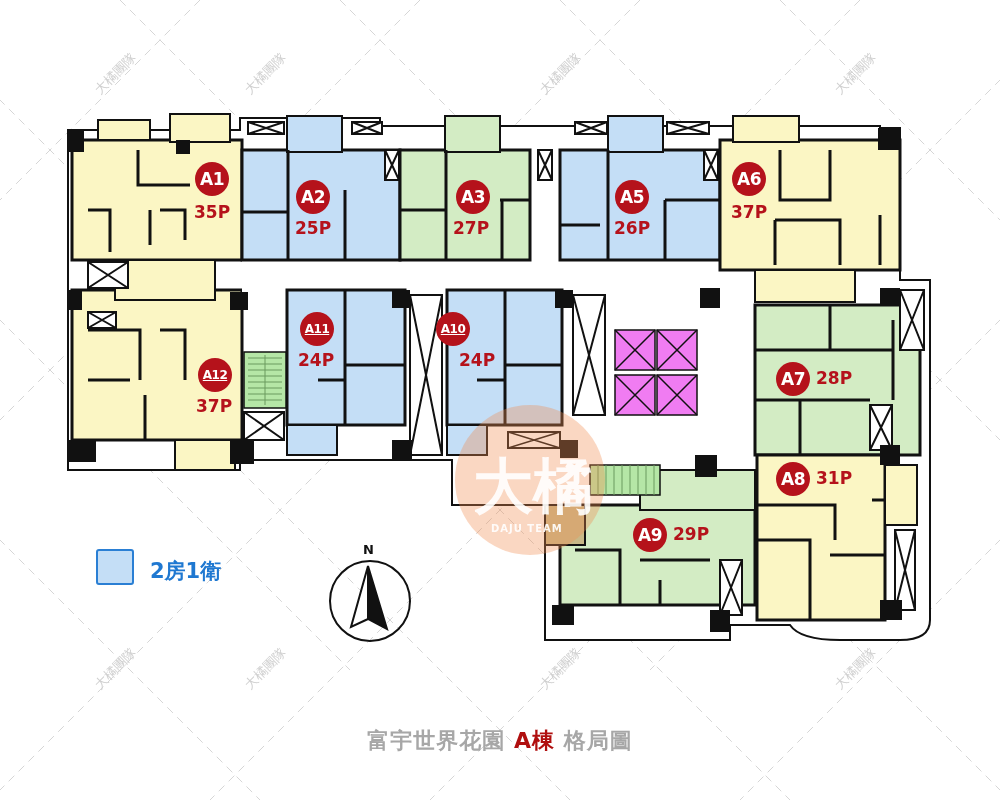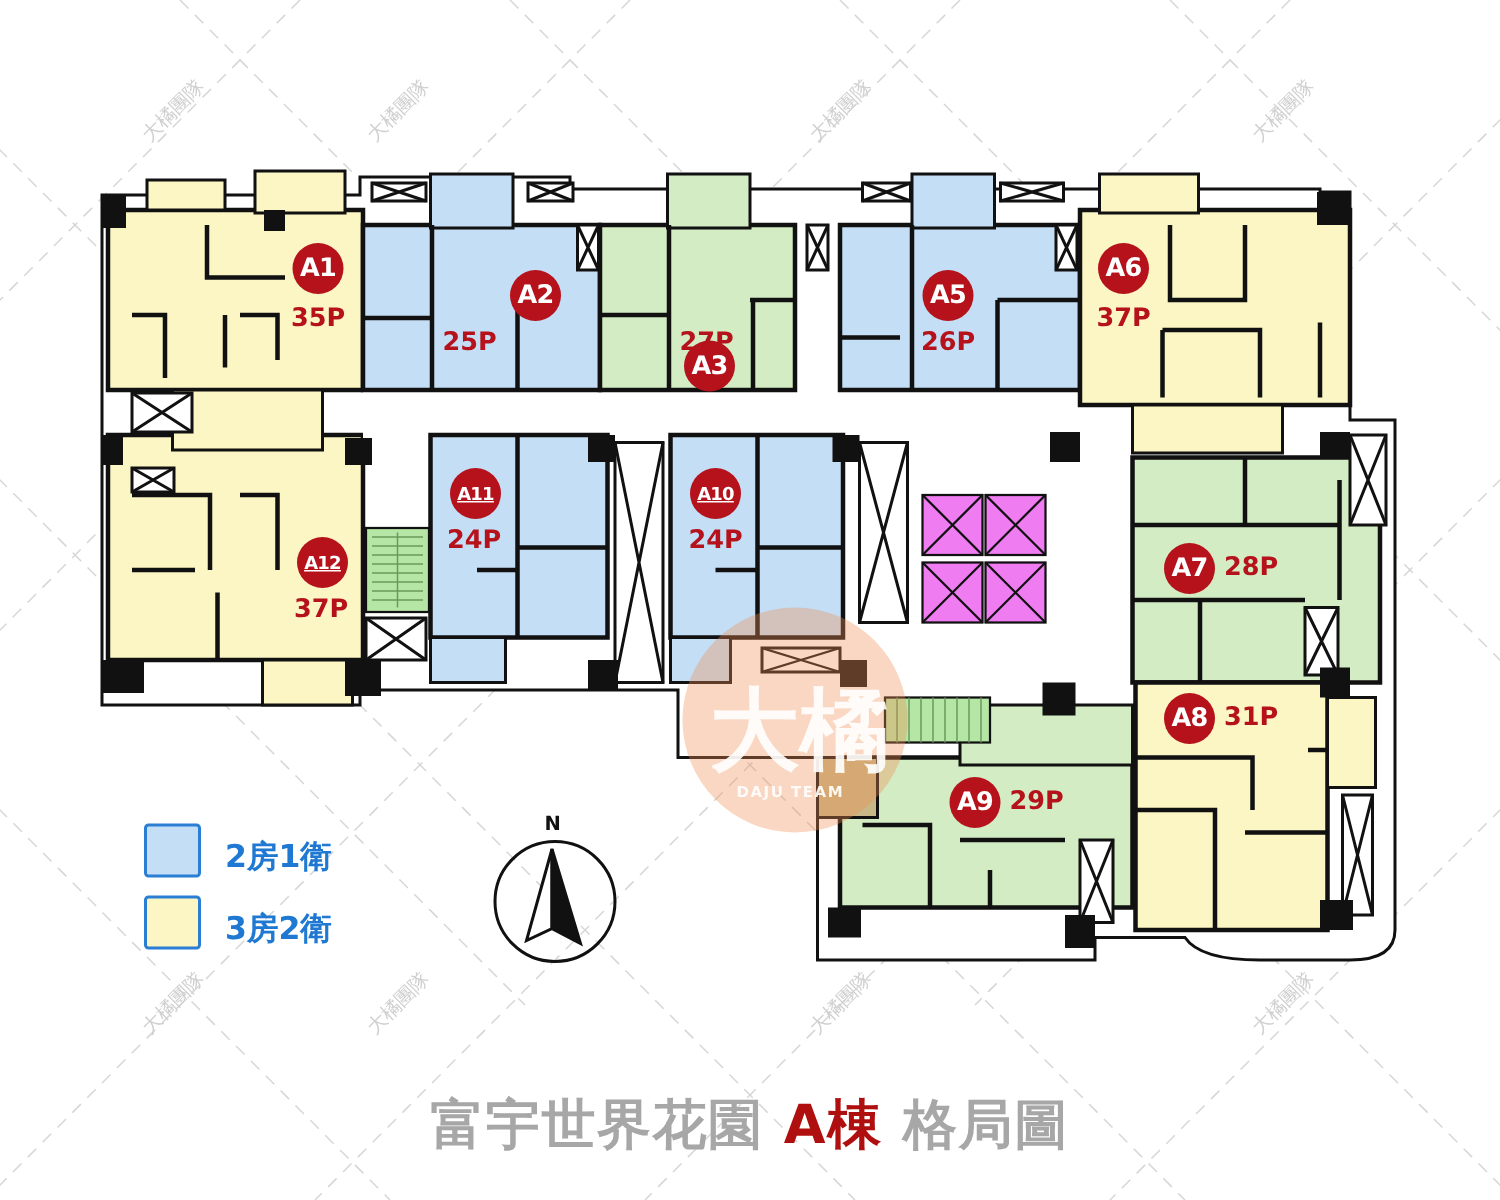--- a/index.html
+++ b/index.html
@@ -8,21 +8,21 @@
   .watermark-layer{position:absolute;left:0;top:0;width:1000px;height:800px;pointer-events:none;}
   .unit-badge{position:absolute;width:34px;height:34px;border-radius:50%;background:#b5121b;color:#fff;font-weight:bold;font-size:17px;display:flex;align-items:center;justify-content:center;letter-spacing:-0.5px;}
   .unit-badge.small{font-size:12px;text-decoration:underline;}
   .unit-size{position:absolute;color:#b5121b;font-weight:bold;font-size:17px;}
   .legend{position:absolute;left:96px;top:537px;}
   .legend-item{display:flex;align-items:flex-end;height:48px;}
   .legend-swatch{width:38px;height:36px;border:2px solid #2a7fd4;border-radius:3px;box-sizing:border-box;margin-right:16px;}
   .legend-label{color:#1f78d1;font-weight:bold;font-size:21px;}
   .compass{position:absolute;left:325px;top:542px;width:90px;height:100px;}
   .compass-n{position:absolute;left:38px;top:0;font-weight:bold;font-size:13px;color:#111;}
-  .title{position:absolute;left:0;width:1000px;top:726px;text-align:center;font-size:36px;font-weight:bold;color:#a7a7a7;letter-spacing:1px;}
+  .title{position:absolute;left:0;width:1000px;top:726px;text-align:center;font-size:22px;font-weight:bold;color:#a7a7a7;letter-spacing:1px;}
   .title .hl{color:#b00f0f;}
   .daju-logo{position:absolute;left:455px;top:405px;width:150px;height:150px;border-radius:50%;background:rgba(240,140,80,0.35);}
   .daju-logo .big{position:absolute;left:18px;top:42px;font-size:60px;font-weight:bold;color:rgba(255,255,255,0.9);}
   .daju-logo .small{position:absolute;left:36px;top:118px;font-size:10px;font-weight:bold;color:rgba(255,255,255,0.9);letter-spacing:1px;}
 </style>
 </head>
 <body>
 
 <svg class="watermark-layer" viewBox="0 0 1000 800">
   <g stroke="#d6d6d6" stroke-width="1" stroke-dasharray="8,6" fill="none">
@@ -188,58 +188,54 @@
 </svg>
 
 <div class="daju-logo">
   <span class="big">大橘</span>
   <span class="small">DAJU TEAM</span>
 </div>
 
 <div class="unit-badge" style="left:195px;top:162px;">A1</div>
 <div class="unit-size" style="left:194px;top:202px;">35P</div>
 
-<div class="unit-badge" style="left:296px;top:180px;margin-left:44px;">A2</div>
+<div class="unit-badge" style="left:296px;top:180px;">A2</div>
 <div class="unit-size" style="left:295px;top:218px;">25P</div>
 
-<div class="unit-badge" style="left:456px;top:180px;margin-top:47px;">A3</div>
+<div class="unit-badge" style="left:456px;top:180px;">A3</div>
 <div class="unit-size" style="left:453px;top:218px;">27P</div>
 
 <div class="unit-badge" style="left:615px;top:180px;">A5</div>
 <div class="unit-size" style="left:614px;top:218px;">26P</div>
 
 <div class="unit-badge" style="left:732px;top:162px;">A6</div>
 <div class="unit-size" style="left:731px;top:202px;">37P</div>
 
 <div class="unit-badge" style="left:776px;top:362px;">A7</div>
 <div class="unit-size" style="left:816px;top:368px;">28P</div>
 
 <div class="unit-badge" style="left:776px;top:462px;">A8</div>
 <div class="unit-size" style="left:816px;top:468px;">31P</div>
 
 <div class="unit-badge" style="left:633px;top:518px;">A9</div>
 <div class="unit-size" style="left:673px;top:524px;">29P</div>
 
-<div class="unit-badge small" style="left:460px;top:312px;">A10</div>
+<div class="unit-badge small" style="left:436px;top:312px;">A10</div>
 <div class="unit-size" style="left:459px;top:350px;">24P</div>
 
 <div class="unit-badge small" style="left:300px;top:312px;">A11</div>
 <div class="unit-size" style="left:298px;top:350px;">24P</div>
 
 <div class="unit-badge small" style="left:198px;top:358px;">A12</div>
 <div class="unit-size" style="left:196px;top:396px;">37P</div>
 
 <div class="legend">
   <div class="legend-item">
     <div class="legend-swatch" style="background:#c4def6;"></div>
     <span class="legend-label">2房1衛</span>
-  </div>
-  <div class="legend-item">
-    <div class="legend-swatch" style="background:#fbf6c4;"></div>
-    <span class="legend-label">3房2衛</span>
   </div>
 </div>
 
 <div class="compass">
   <span class="compass-n">N</span>
   <svg width="90" height="90" style="position:absolute;left:0;top:14px;">
     <circle cx="45" cy="45" r="40" fill="none" stroke="#111" stroke-width="2"></circle>
     <path d="M43 10 L26 71 L43 63 Z" fill="#fff" stroke="#111" stroke-width="2"></path>
     <path d="M43 10 L62 73 L43 63 Z" fill="#111" stroke="#111" stroke-width="2"></path>
   </svg>

